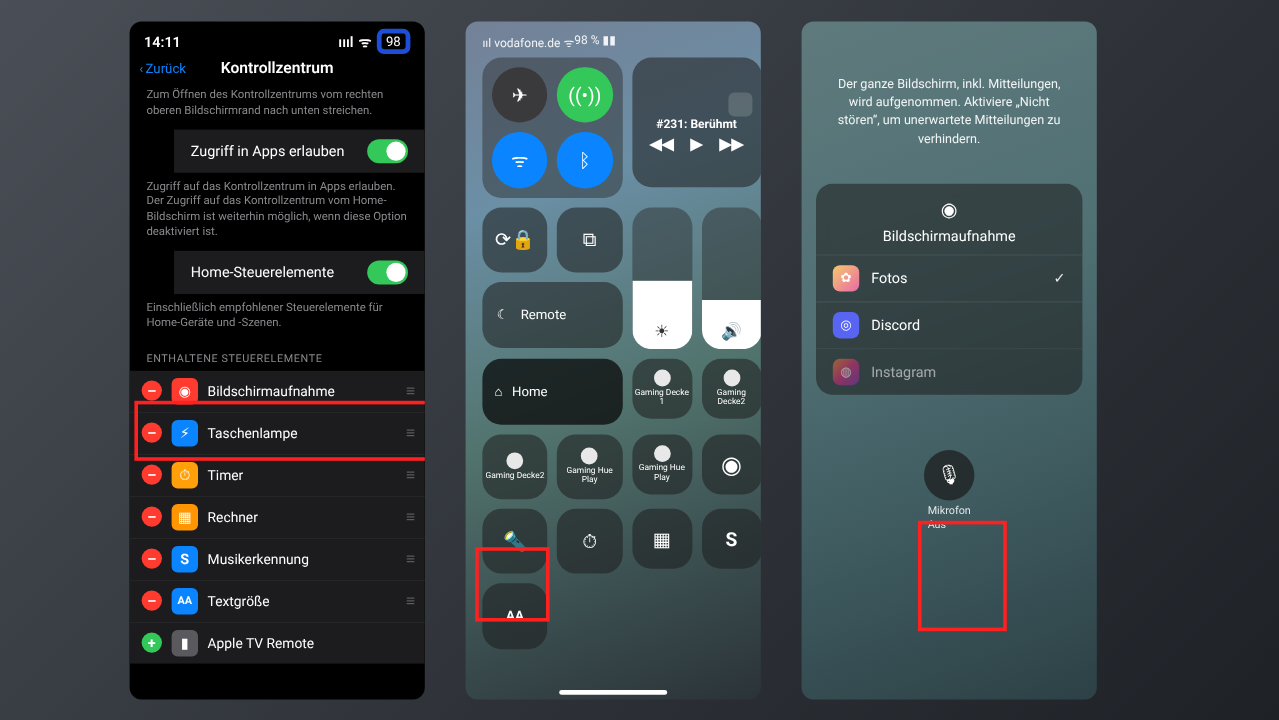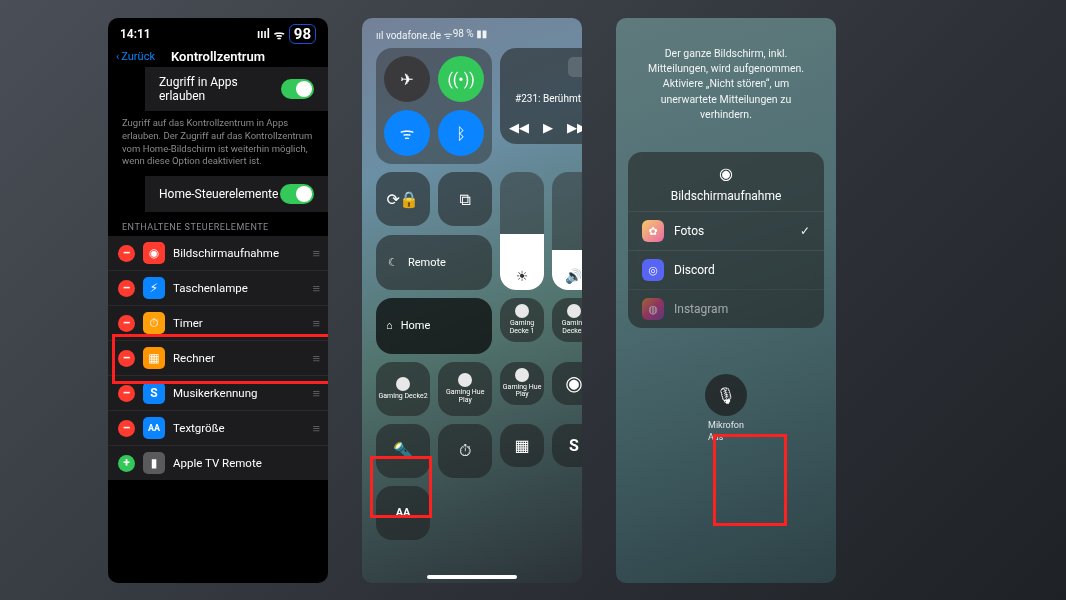--- a/index.html
+++ b/index.html
@@ -1,22 +1,22 @@
 <!DOCTYPE html>
 <html><head>
 <meta charset="utf-8">
 <style>
 * { margin: 0; padding: 0; box-sizing: border-box; font-family: -apple-system, BlinkMacSystemFont, "Segoe UI", Roboto, Helvetica, Arial, sans-serif; }
 body { width: 1066px; height: 600px; background: linear-gradient(135deg,#4a4f57 0%,#2e3238 60%,#1e2126 100%); display: flex; gap: 34px; padding: 18px 86px 18px 108px; overflow: hidden; }
-.phone { width: 220px; height: 565px; border-radius: 10px; overflow: hidden; position: relative; flex-shrink: 0; }
+.phone { width: 246px; height: 565px; border-radius: 10px; overflow: hidden; position: relative; flex-shrink: 0; }
 
 .p1 { background:#000; color:#fff; font-size:11px; }
 .status-bar { display:flex; justify-content:space-between; align-items:center; padding:6px 12px 2px; font-size:12px; font-weight:600; }
 .status-bar .sb-right { display:flex; align-items:center; gap:4px; }
-.battery-pill { border:1px solid #1d4ed8; border-radius:6px; font-size:15px; padding:0 4px; font-weight:700; }
+.battery-pill { border:4px solid #1d4ed8; border-radius:6px; font-size:11px; padding:0 4px; font-weight:400; }
 .nav-row { display:flex; align-items:center; padding:4px 8px; position:relative; }
 .nav-row .back { color:#0a84ff; display:flex; align-items:center; gap:2px; cursor:pointer; }
 .nav-row .title { position:absolute; left:50%; transform:translateX(-50%); font-weight:600; font-size:13px; }
 .p1 .desc { color:#8a8a8e; font-size:9.5px; line-height:1.35; padding:6px 14px 8px; }
 .cell { display:flex; align-items:center; justify-content:space-between; background:#1c1c1e; padding:8px 14px; font-size:12px;margin-left:37px; }
 .toggle { width:34px; height:20px; border-radius:10px; background:#34c759; position:relative; }
 .toggle::after { content:""; position:absolute; right:2px; top:2px; width:16px; height:16px; border-radius:50%; background:#fff; }
 .section-label { color:#8a8a8e; font-size:9px; letter-spacing:0.5px; padding:10px 14px 4px; }
 .list-row { display:flex; align-items:center; gap:8px; background:#1c1c1e; padding:6px 10px; font-size:11.5px; border-top:1px solid #2a2a2c; }
 .list-row:first-child { border-top:none; }
@@ -27,32 +27,32 @@
 .drag-handle { margin-left:auto; color:#5a5a5e; letter-spacing:-2px; font-size:13px; }
 .hl-red { position:absolute; border:3px solid #ff2020; pointer-events:none; }
 
 .p2 { background:linear-gradient(160deg,#748197 0%,#6b8fa5 25%,#52746e 55%,#3a4d4f 80%,#2b3338 100%); color:#fff; }
 .p2 .top-row { display:flex; justify-content:flex-start; font-size:10px; padding:10px 14px 6px; opacity:0.9; }
 .cc-grid { display:grid; grid-template-columns:repeat(4,1fr); gap:8px; padding:0 14px; }
 .tile { background:rgba(30,30,30,0.55); border-radius:16px; display:flex; align-items:center; justify-content:center; color:#fff; }
 .tile-sq { aspect-ratio:1/1; }
 .conn-group { grid-column:span 2; grid-row:span 2; aspect-ratio:1/1; display:grid; grid-template-columns:1fr 1fr; grid-template-rows:1fr 1fr; gap:8px; padding:8px; background:rgba(40,40,40,0.45); }
 .conn-group .cbtn { width:100%; height:100%; border-radius:50%; display:flex; align-items:center; justify-content:center; }
-.media-tile { grid-column:span 2; grid-row:span 2; aspect-ratio:1/1; flex-direction:column; font-size:10px; gap:16px; padding:8px; }
+.media-tile { grid-column:span 2; grid-row:span 2; aspect-ratio:1/1; flex-direction:column; font-size:10px; gap:2px; padding:8px;font-weight:bold; }
 .media-tile .controls { display:flex; gap:14px; font-size:13px; }
 .wide2 { grid-column:span 2; aspect-ratio:2.1/1; }
 .home-tile { grid-column:span 2; aspect-ratio:2.1/1; flex-direction:row; justify-content:flex-start; gap:8px; padding:0 10px; font-size:11px; background:rgba(10,10,10,0.75); }
 .mini-tile { flex-direction:column; gap:2px; font-size:7px; padding:4px 2px; line-height:1.1; text-align:center; }
 .mini-tile .bulb { width:14px; height:14px; border-radius:50%; background:#e8e8e8; }
 .slider-tile { height:118px; border-radius:16px; overflow:hidden; position:relative; background:rgba(40,40,40,0.45); }
 .slider-tile .fill { position:absolute; bottom:0; left:0; right:0; background:#fff; }
 .slider-tile .sicon { position:absolute; bottom:6px; left:50%; transform:translateX(-50%); font-size:14px; }
 
 .p3 { background:linear-gradient(160deg,#5f7a7d 0%,#507074 40%,#3e5a5f 70%,#2d4146 100%); color:#fff; display:flex; flex-direction:column; }
-.p3 .msg { font-size:10.5px; text-align:center; line-height:1.45; padding:28px 22px 18px; opacity:0.92; }
+.p3 .msg { font-size:10.5px; text-align:center; line-height:1.45; padding:44px 22px 18px; opacity:0.92; }
 .sheet { background:rgba(30,30,30,0.55); margin:12px 12px 0; border-radius:14px; overflow:hidden; backdrop-filter:blur(6px); }
 .sheet .shead { display:flex; flex-direction:column; align-items:center; gap:6px; padding:12px 0 8px; font-size:12px; }
 .sheet .srow { display:flex; align-items:center; gap:10px; padding:8px 14px; font-size:12px; border-top:1px solid rgba(255,255,255,0.08); }
 .sheet .srow .sicn { width:22px; height:22px; border-radius:6px; display:flex; align-items:center; justify-content:center; font-size:11px; }
 .sheet .srow .chk { margin-left:auto; opacity:0.9; }
 .sheet .start-row { text-align:center; padding:10px 0; font-size:12px; border-top:1px solid rgba(255,255,255,0.08); background:rgba(20,20,20,0.35); }
 .mic-wrap { display:flex; flex-direction:column; align-items:center; gap:4px; margin-top:46px; }
 .mic-btn { width:42px; height:42px; border-radius:50%; background:rgba(30,30,30,0.75); display:flex; align-items:center; justify-content:center; font-size:16px; }
 .mic-wrap .mlabel { font-size:9px; opacity:0.85; line-height:1.3; }
 
@@ -70,29 +70,31 @@
       <span class="battery-pill">98</span>
     </span>
   </div>
   <div class="nav-row">
     <span class="back">
       <span class="ic">‹</span>
       <span>Zurück</span>
     </span>
     <span class="title">Kontrollzentrum</span>
   </div>
+  <div class="desc">Zum Öffnen des Kontrollzentrums vom rechten oberen Bildschirmrand nach unten streichen.</div>
   <div class="cell">
     <span>Zugriff in Apps erlauben</span>
     <span class="toggle"></span>
   </div>
   <div class="desc">Zugriff auf das Kontrollzentrum in Apps erlauben. Der Zugriff auf das Kontrollzentrum vom Home-Bildschirm ist weiterhin möglich, wenn diese Option deaktiviert ist.</div>
   <div class="cell">
     <span>Home-Steuerelemente</span>
     <span class="toggle"></span>
   </div>
+  <div class="desc">Einschließlich empfohlener Steuerelemente für Home-Geräte und -Szenen.</div>
 
   <div class="section-label">ENTHALTENE STEUERELEMENTE</div>
   <div>
     <div class="list-row">
       <span class="minus-btn">–</span>
       <span class="app-icon" style="background:#ff3b30">◉</span>
       <span>Bildschirmaufnahme</span>
       <span class="drag-handle">≡</span>
     </div>
     <div class="list-row">

